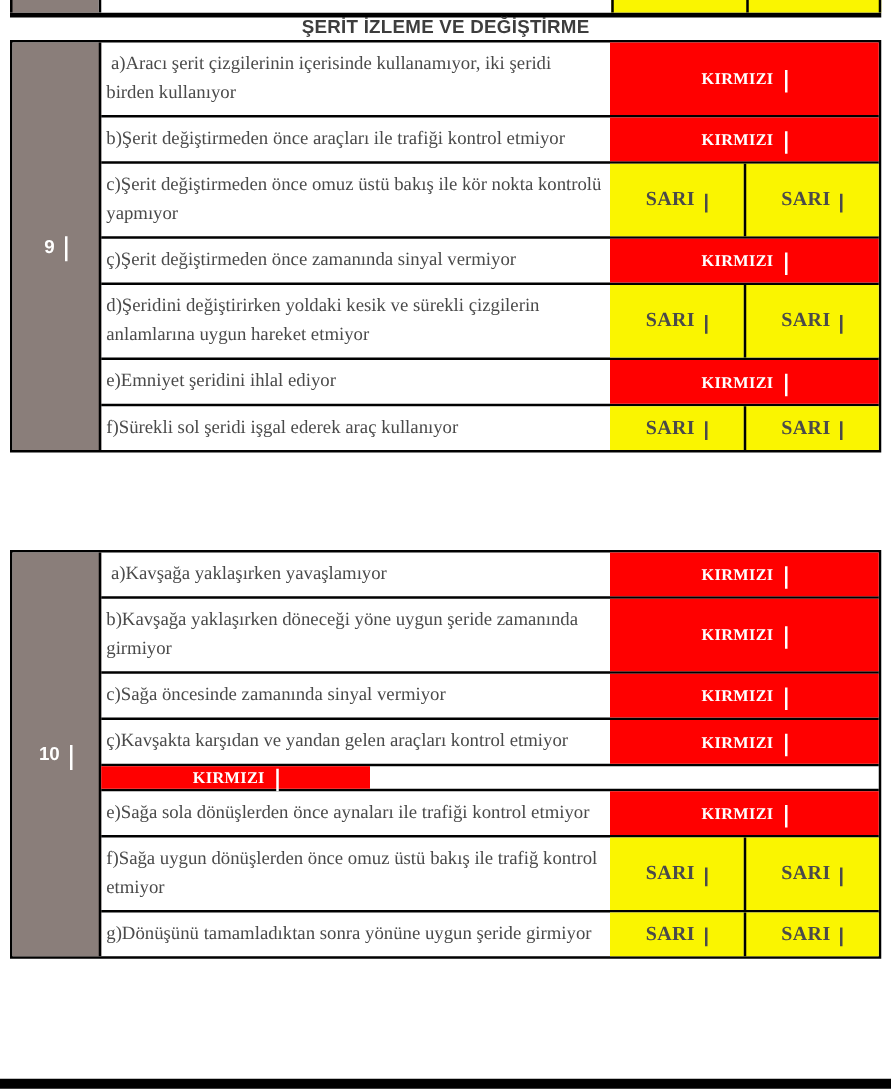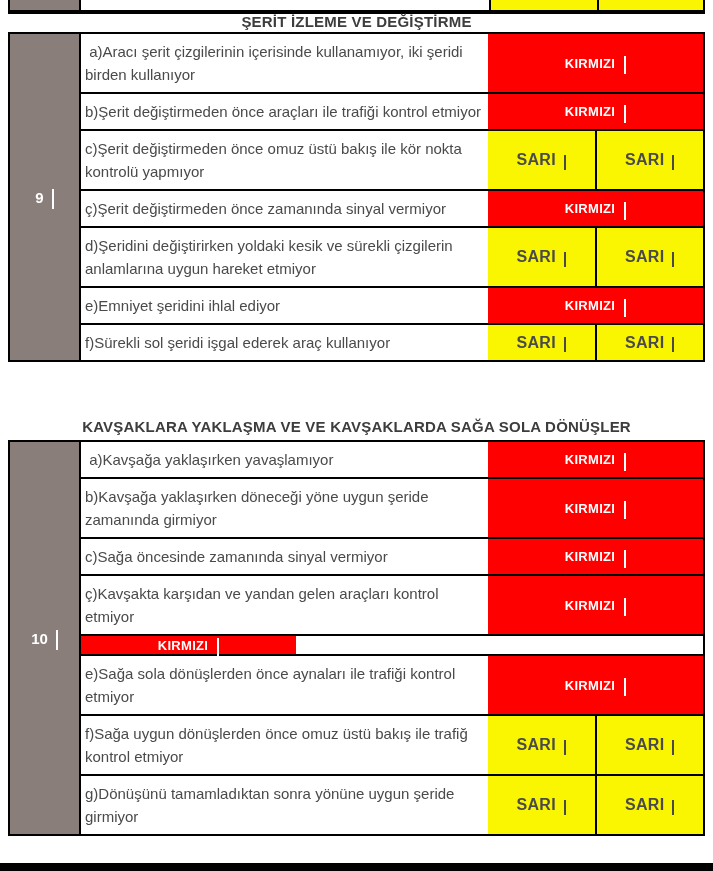--- a/index.html
+++ b/index.html
@@ -40,21 +40,21 @@
     display:flex;border:2px solid var(--border);background:#fff;
   }
   .tbl-9{top:32px;}
   .tbl-10{top:440px;}
   .numcol{
     width:71px;flex:none;background:var(--gray);border-right:2px solid var(--border);
     display:flex;align-items:center;justify-content:center;
   }
   .num{color:#fff;font-weight:bold;font-size:15px;}
   .rows{flex:1;display:flex;flex-direction:column;}
-  .row{display:flex;border-bottom:2px solid var(--border);}
+  .row{display:flex;border-bottom:2px solid var(--border);font-family:Liberation Serif, serif;}
   .row:last-child{border-bottom:none;}
   .desc{
     flex:1;padding:6px 6px 6px 4px;font-size:15px;line-height:23px;
     display:flex;align-items:center;white-space:pre-wrap;min-height:35px;
   }
   .verdicts{width:215px;flex:none;display:flex;}
   .vcell{
     flex:1;display:flex;align-items:center;justify-content:center;
     font-weight:600;font-size:13px;letter-spacing:.3px;
   }
@@ -165,21 +165,20 @@
             </div>
             <div class="vcell yellow">
               <span>SARI</span>
               <span class="cur dark"></span>
             </div>
           </div>
         </div>
       </div>
   </div>
 
-  <div class="sec-title t2">KAVŞAKLARA YAKLAŞMA VE VE KAVŞAKLARDA SAĞA SOLA DÖNÜŞLER</div>
 
   <div class="tbl tbl-10">
     <div class="numcol">
       <span class="num-wrap">
         <span class="num">10</span>
         <span class="cur white"></span>
       </span>
     </div>
     <div class="rows" id="rows-1">
         <div class="row">

